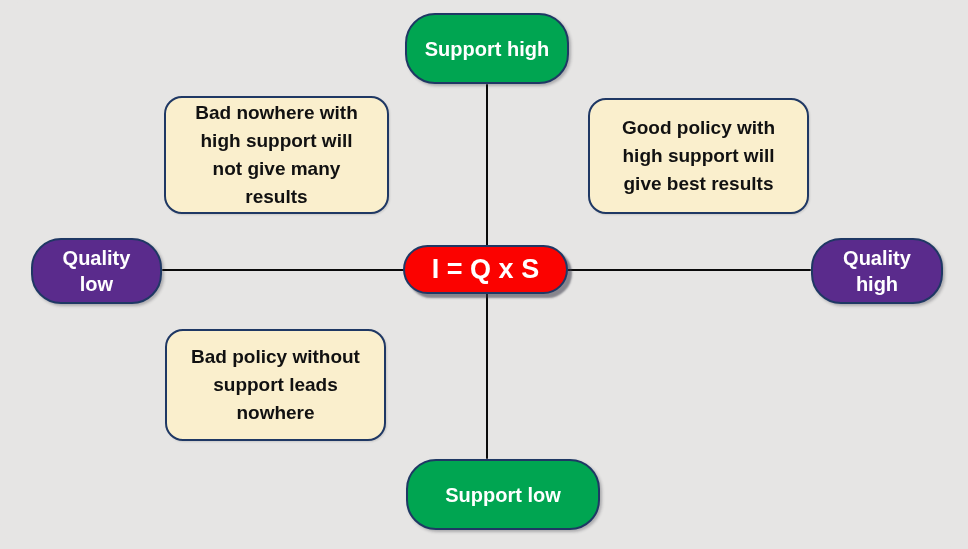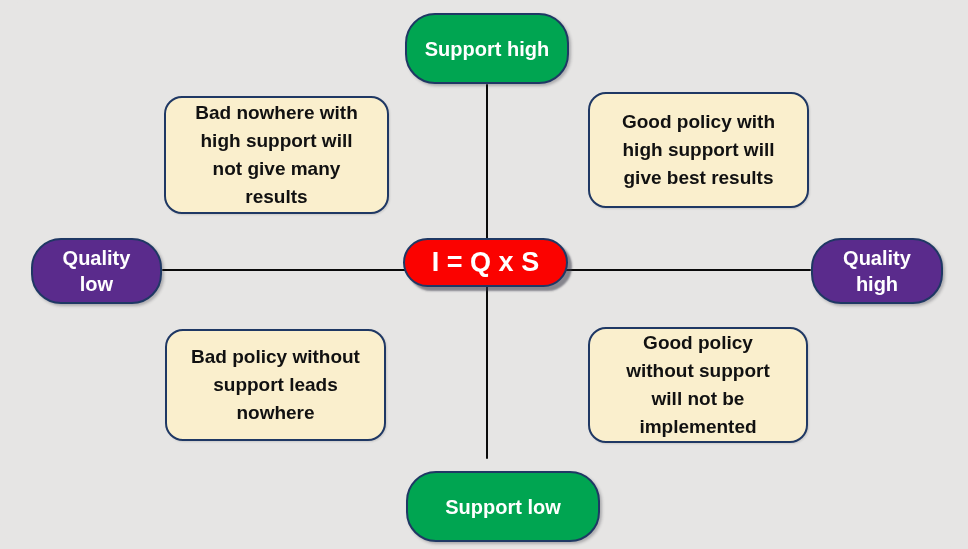--- a/index.html
+++ b/index.html
@@ -45,44 +45,44 @@
     border: 2px solid var(--border-navy);
     color: #FFFFFF;
     font-size: 20px;
     line-height: 26px;
     box-shadow: 2px 2px 3px rgba(40,40,50,0.30);
   }
   .green { background: var(--green); }
   .purple { background: var(--purple); }
 
   .support-high { left: 405px; top: 13px;  width: 164px; height: 71px; }
-  .support-low  { left: 406px; top: 471px; width: 194px; height: 71px; }
+  .support-low  { left: 406px; top: 459px; width: 194px; height: 71px; }
   .quality-low  { left: 31px;  top: 238px; width: 131px; height: 66px; }
   .quality-high { left: 811px; top: 238px; width: 132px; height: 66px; }
 
   .formula {
-    left: 403px; top: 238px; width: 165px; height: 49px;
+    left: 403px; top: 245px; width: 165px; height: 49px;
     background: var(--red);
     border: 2px solid var(--border-navy);
     color: #FFFFFF;
     font-size: 27px;
     box-shadow: 4px 4px 2px rgba(55,55,70,0.55);
   }
 
   .quad {
     background: var(--cream);
     border: 2px solid var(--border-navy);
     border-radius: 18px;
     color: var(--text-dark);
     font-size: 19px;
     line-height: 28px;
     box-shadow: 1px 1px 2px rgba(0,0,0,0.12);
   }
   .quad.tl { left: 164px; top: 96px;  width: 225px; height: 118px; }
-  .quad.tr { left: 588px; top: 92px;  width: 221px; height: 116px; }
+  .quad.tr { left: 588px; top: 98px;  width: 221px; height: 116px; }
   .quad.bl { left: 165px; top: 329px; width: 221px; height: 112px; }
   .quad.br { left: 588px; top: 327px; width: 220px; height: 116px; }
 </style>
 </head>
 <body>
 
 <div class="canvas">
 
   <div class="axis-line vertical"></div>
   <div class="axis-line horizontal"></div>
@@ -105,18 +105,14 @@
 results</div>
 
   <div class="box quad tr">Good policy with
 high support will
 give best results</div>
 
   <div class="box quad bl">Bad policy without
 support leads
 nowhere</div>
 
-  <div class="box quad br">Good policy
-without support
-will not be
-implemented</div>
 
 </div>
 
 </body></html>

